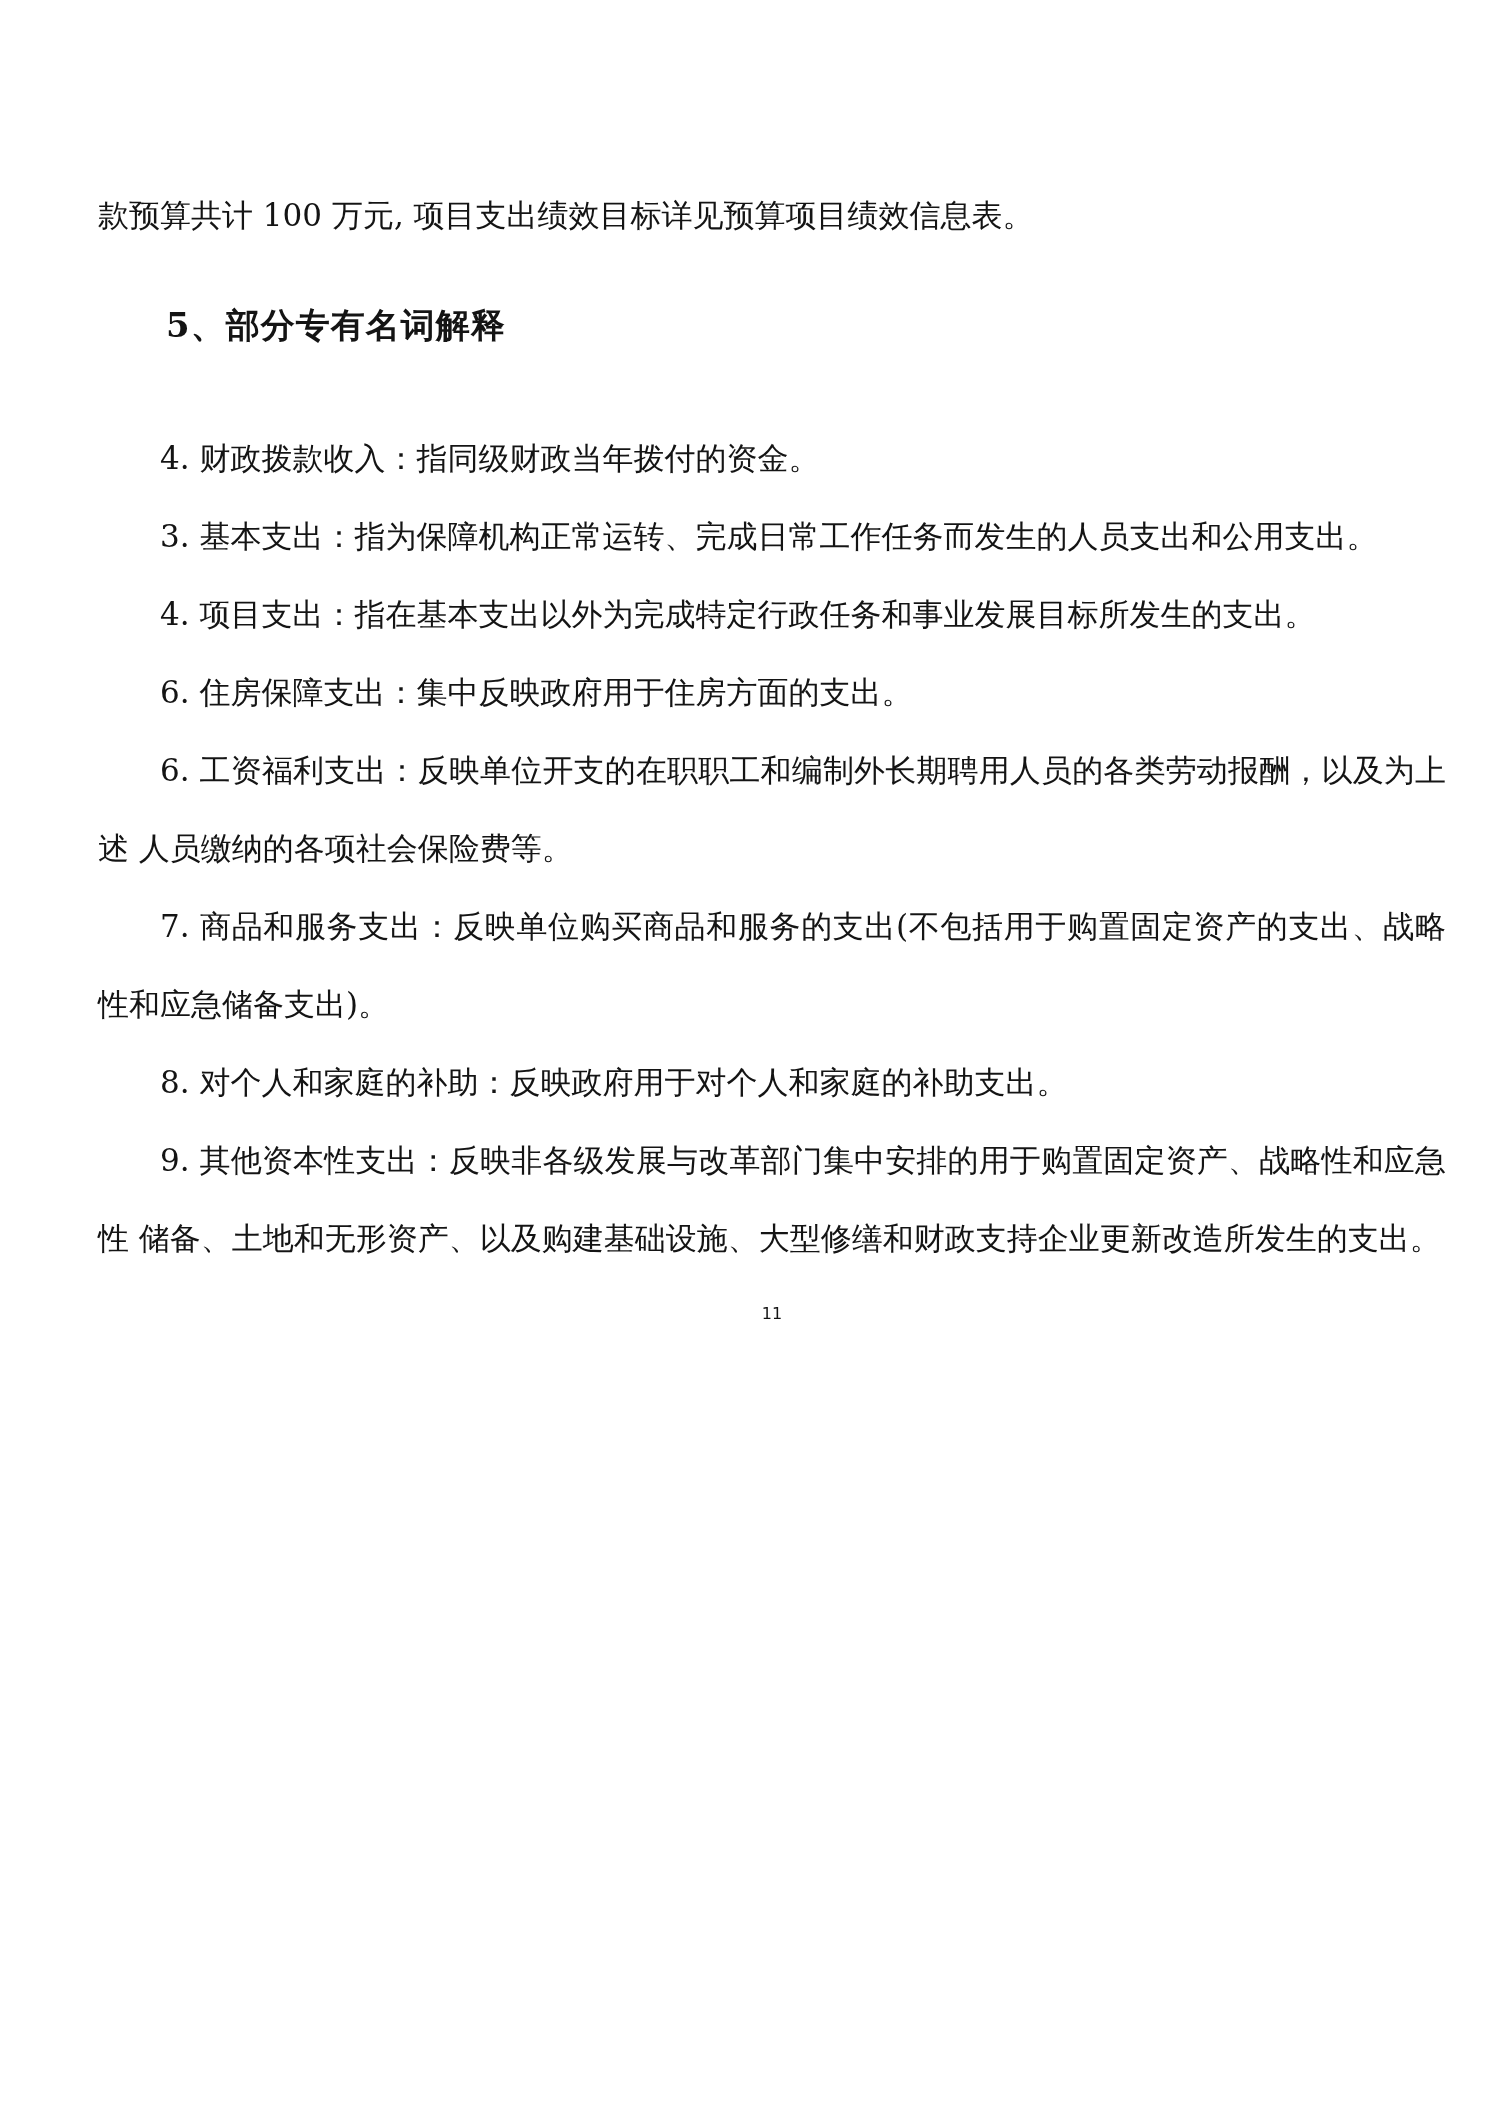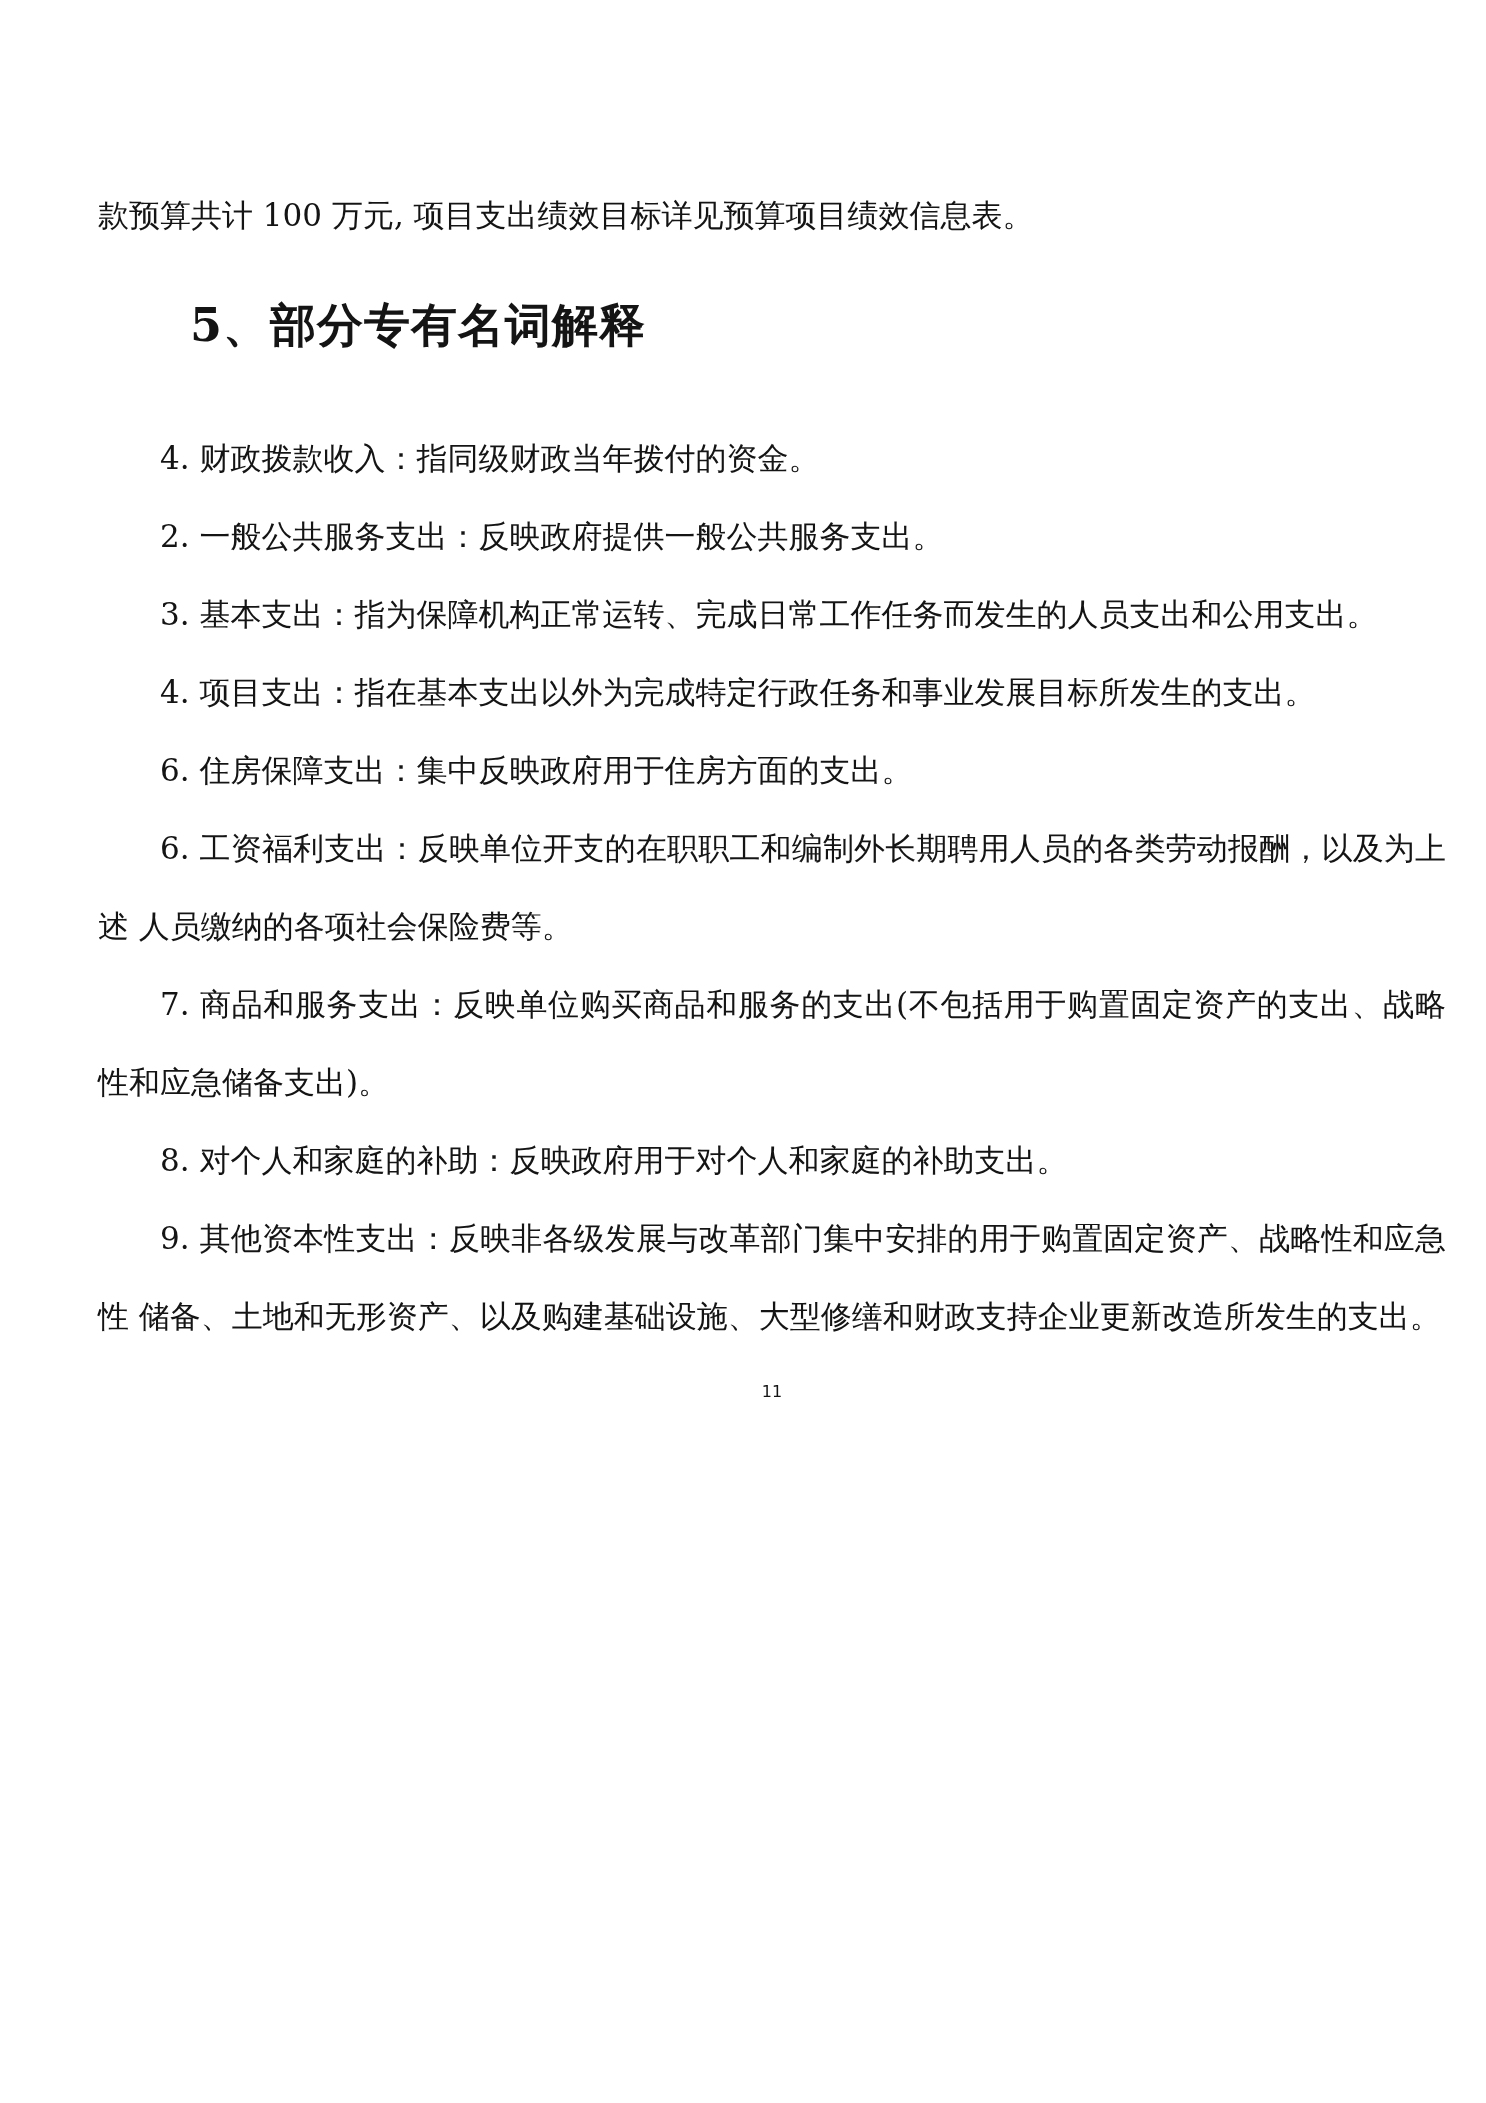--- a/index.html
+++ b/index.html
@@ -21,21 +21,21 @@
       font-size: 31px;
       line-height: 78px;
       text-align: justify;
     }
     .intro {
       margin: 0;
       text-indent: 0;
     }
     .section-heading {
       margin: 32px 0 55px 0;
-      font-size: 46px;
+      font-size: 34px;
       font-weight: bold;
       line-height: 78px;
       text-indent: 2em;
       text-align: left;
       letter-spacing: 1px;
     }
     .term {
       margin: 0;
       text-indent: 2em;
     }
@@ -50,21 +50,20 @@
 </head>
 <body>
 
 <div class="page">
   <div class="content">
     <p class="intro">款预算共计 100 万元, 项目支出绩效目标详见预算项目绩效信息表。</p>
 
     <h2 class="section-heading">5、部分专有名词解释</h2>
 
     <p class="term">4. 财政拨款收入：指同级财政当年拨付的资金。</p>
-    <p class="term">2. 一般公共服务支出：反映政府提供一般公共服务支出。</p>
     <p class="term">3. 基本支出：指为保障机构正常运转、完成日常工作任务而发生的人员支出和公用支出。</p>
     <p class="term">4. 项目支出：指在基本支出以外为完成特定行政任务和事业发展目标所发生的支出。</p>
     <p class="term">6. 住房保障支出：集中反映政府用于住房方面的支出。</p>
     <p class="term">6. 工资福利支出：反映单位开支的在职职工和编制外长期聘用人员的各类劳动报酬，以及为上述 人员缴纳的各项社会保险费等。</p>
     <p class="term">7. 商品和服务支出：反映单位购买商品和服务的支出(不包括用于购置固定资产的支出、战略性和应急储备支出)。</p>
     <p class="term">8. 对个人和家庭的补助：反映政府用于对个人和家庭的补助支出。</p>
     <p class="term">9. 其他资本性支出：反映非各级发展与改革部门集中安排的用于购置固定资产、战略性和应急性 储备、土地和无形资产、以及购建基础设施、大型修缮和财政支持企业更新改造所发生的支出。</p>
 
     <div class="page-number">11</div>
   </div>

